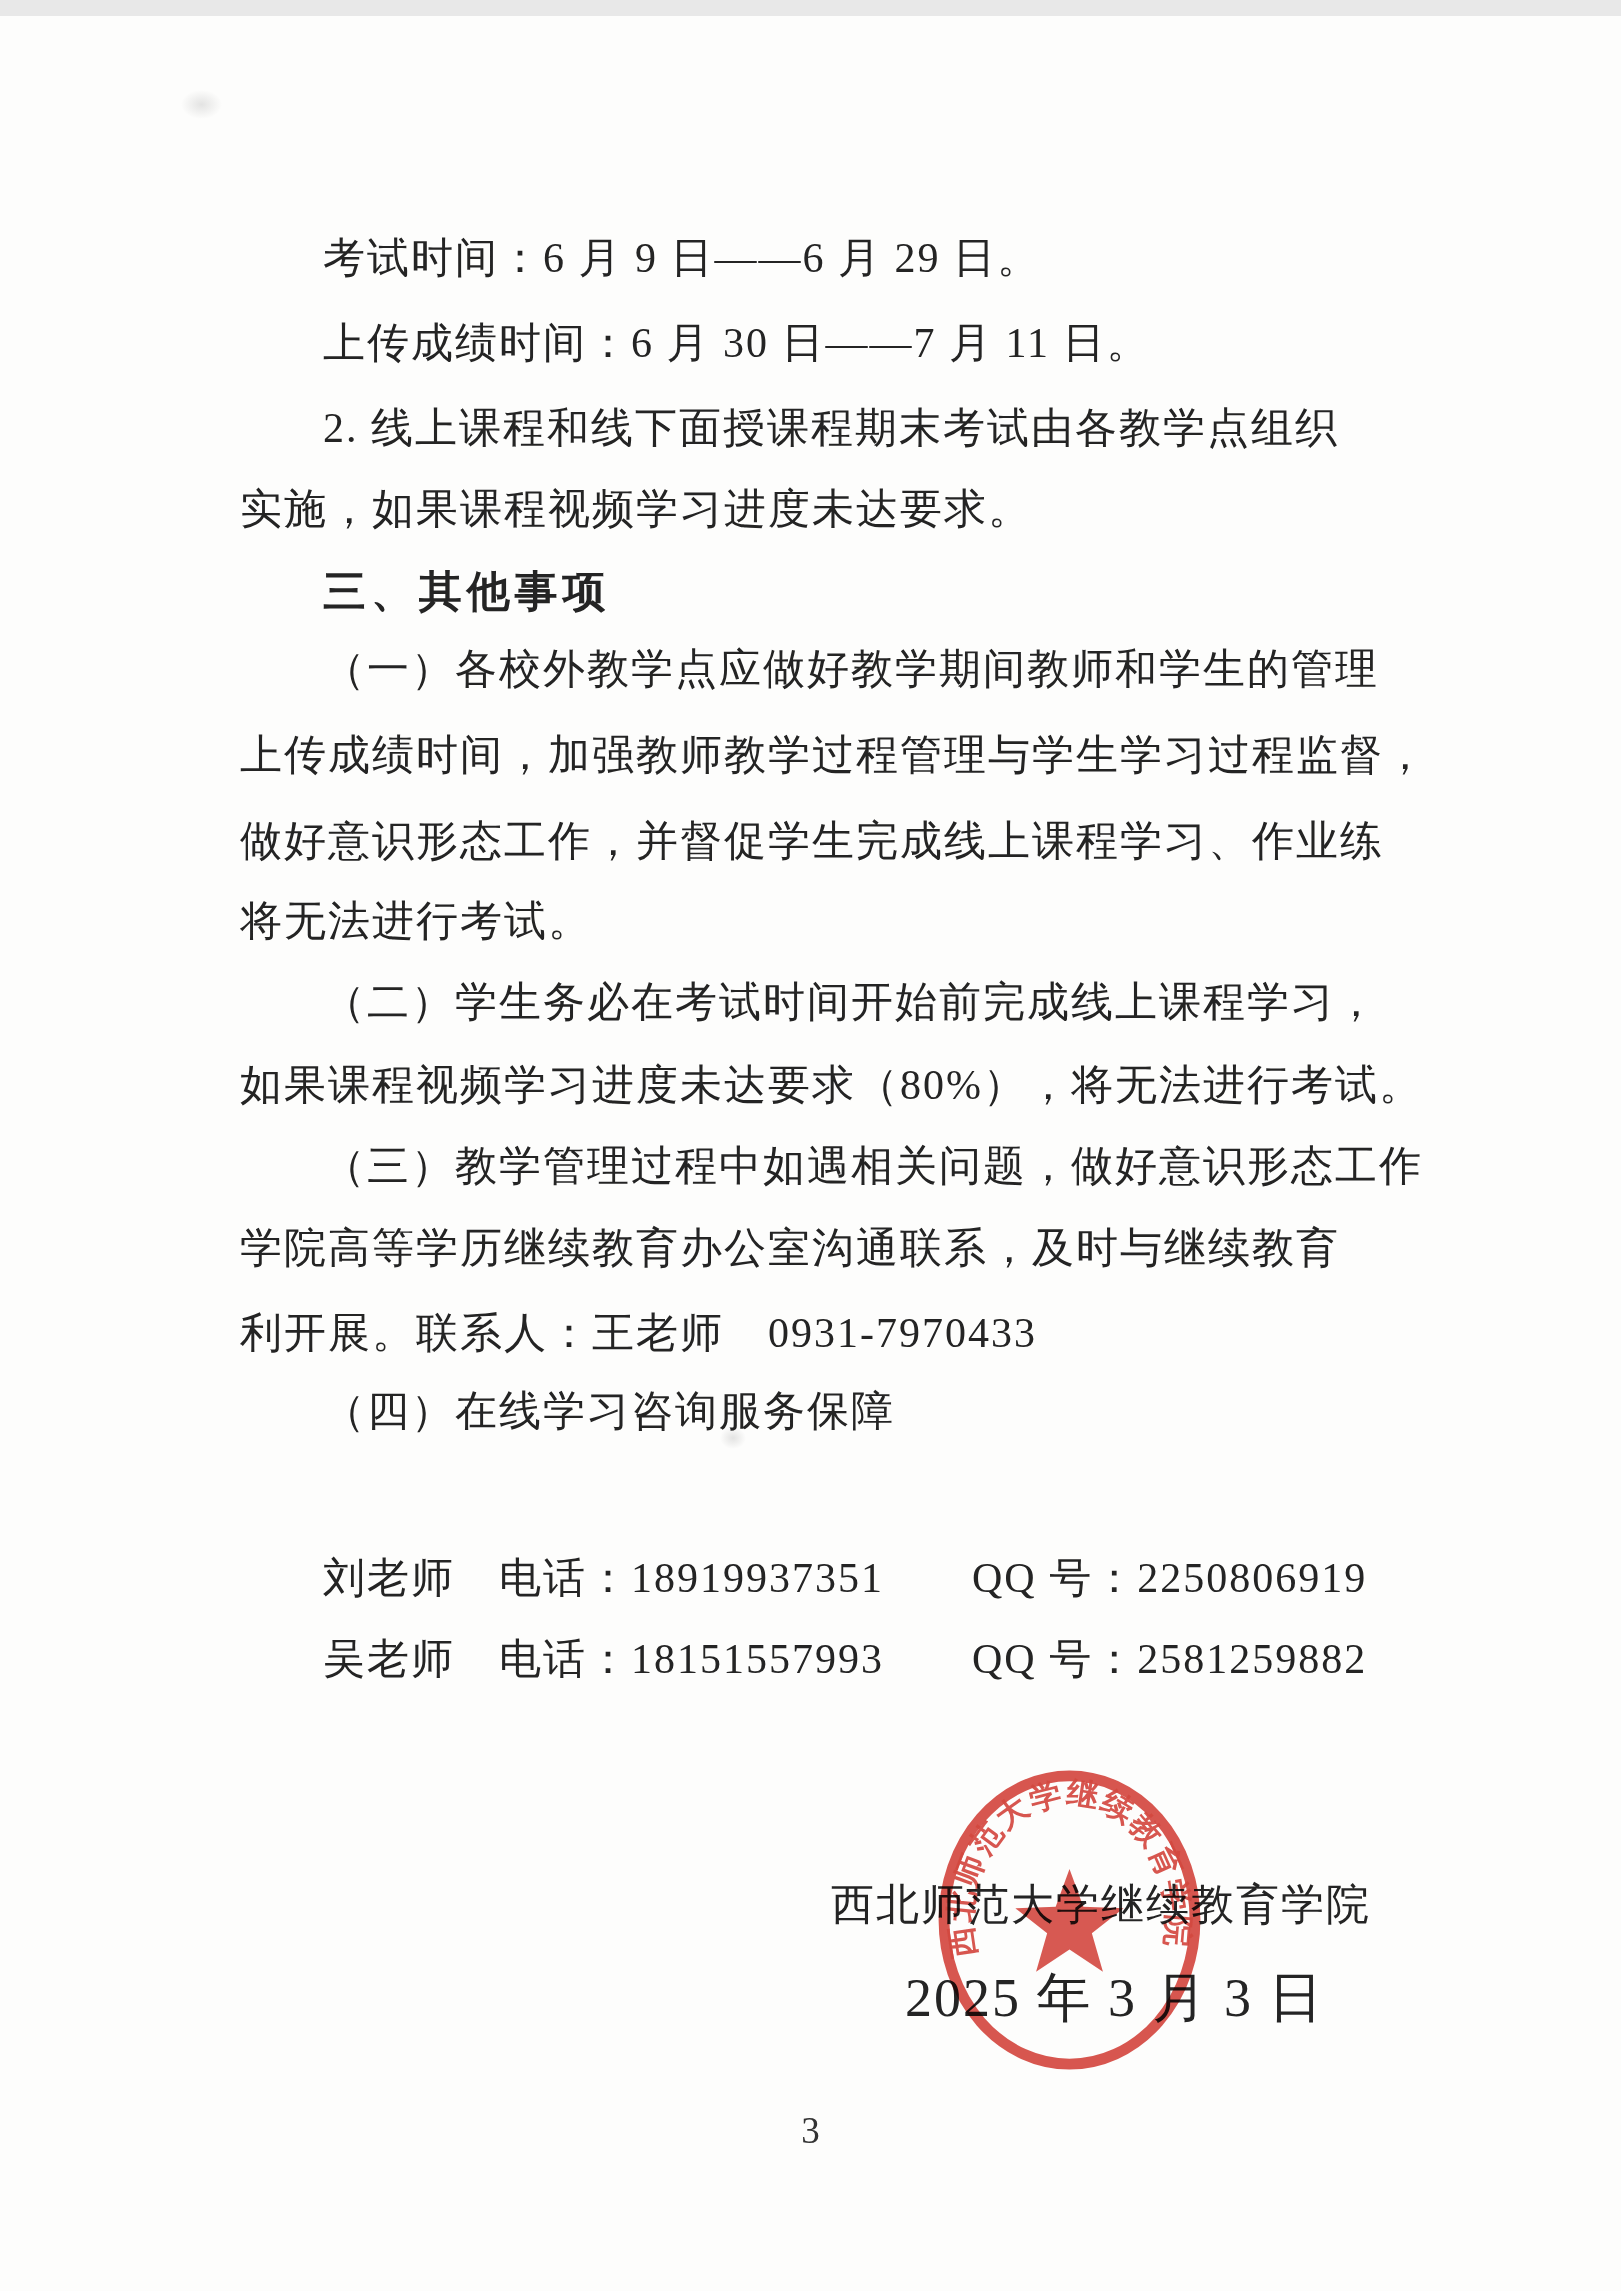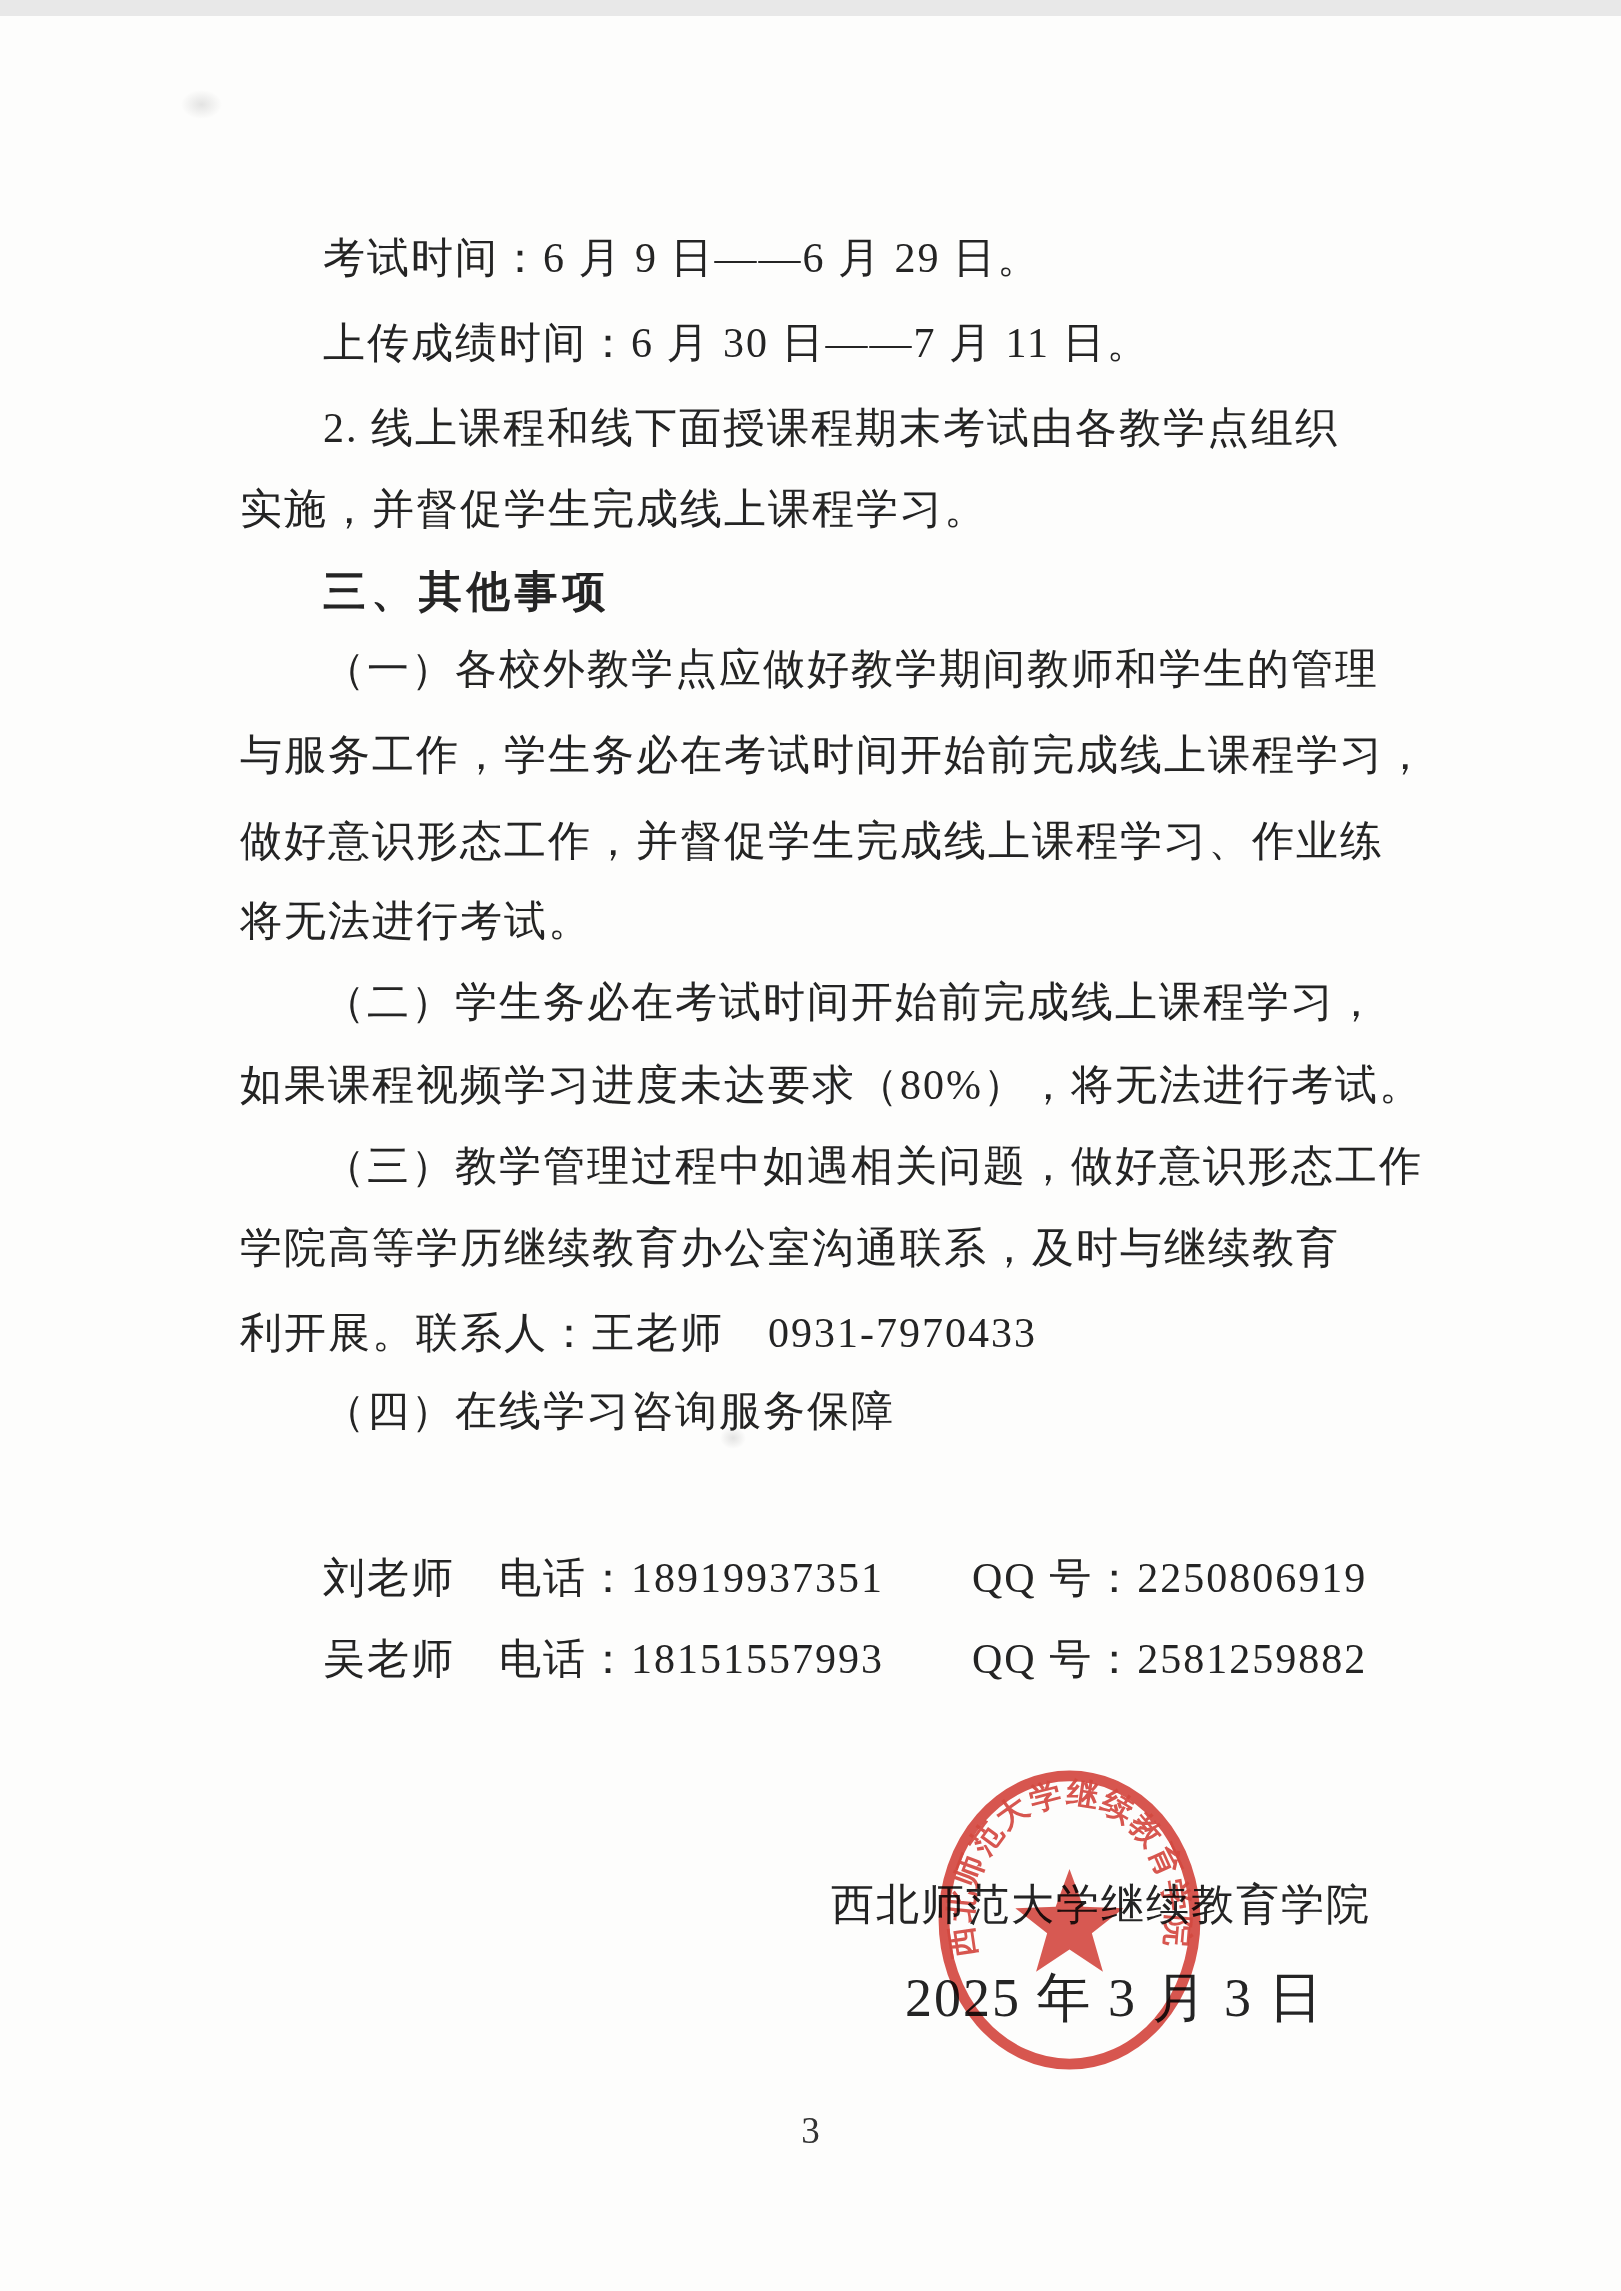--- a/index.html
+++ b/index.html
@@ -57,24 +57,24 @@
 <body>
 
 <div class="page">
 
   <div class="smudge s1"></div>
   <div class="smudge s2"></div>
 
   <div class="line indent" style="top:219px">考试时间：6 月 9 日——6 月 29 日。</div>
   <div class="line indent" style="top:304px">上传成绩时间：6 月 30 日——7 月 11 日。</div>
   <div class="line indent" style="top:389px">2. 线上课程和线下面授课程期末考试由各教学点组织</div>
-  <div class="line" style="top:470px">实施，并督促学生完成线上课程学习。</div>
+  <div class="line" style="top:470px">实施，如果课程视频学习进度未达要求。</div>
   <div class="line indent heading" style="top:552px">三、其他事项</div>
   <div class="line indent" style="top:630px">（一）各校外教学点应做好教学期间教师和学生的管理</div>
-  <div class="line" style="top:716px">与服务工作，学生务必在考试时间开始前完成线上课程学习，</div>
+  <div class="line" style="top:716px">上传成绩时间，加强教师教学过程管理与学生学习过程监督，</div>
   <div class="line" style="top:802px">做好意识形态工作，并督促学生完成线上课程学习、作业练</div>
   <div class="line" style="top:882px">将无法进行考试。</div>
   <div class="line indent" style="top:963px">（二）学生务必在考试时间开始前完成线上课程学习，</div>
   <div class="line" style="top:1046px">如果课程视频学习进度未达要求（80%），将无法进行考试。</div>
   <div class="line indent" style="top:1127px">（三）教学管理过程中如遇相关问题，做好意识形态工作</div>
   <div class="line" style="top:1209px">学院高等学历继续教育办公室沟通联系，及时与继续教育</div>
   <div class="line" style="top:1294px">利开展。联系人：王老师　0931-7970433</div>
   <div class="line indent" style="top:1372px">（四）在线学习咨询服务保障</div>
   <div class="line indent" style="top:1539px">刘老师　电话：18919937351　　QQ 号：2250806919</div>
   <div class="line indent" style="top:1620px">吴老师　电话：18151557993　　QQ 号：2581259882</div>

